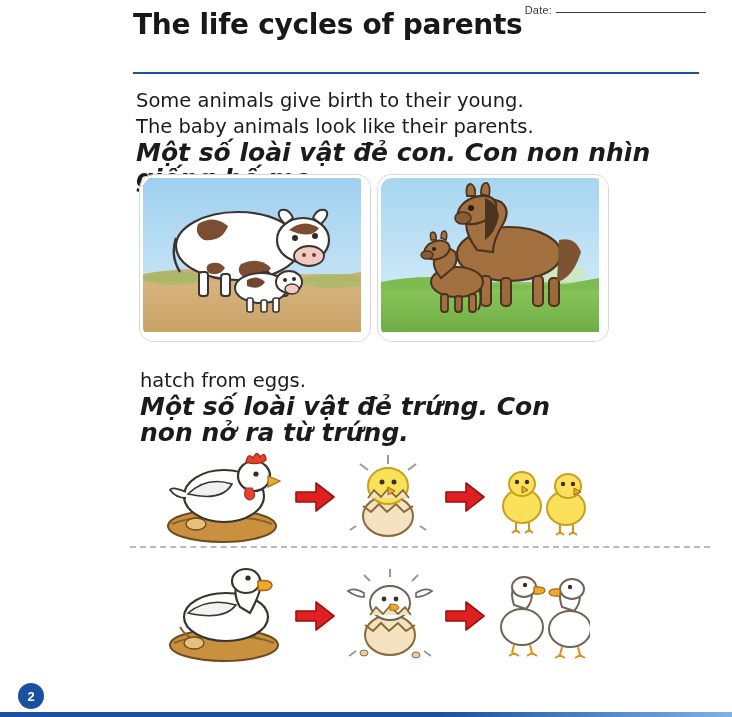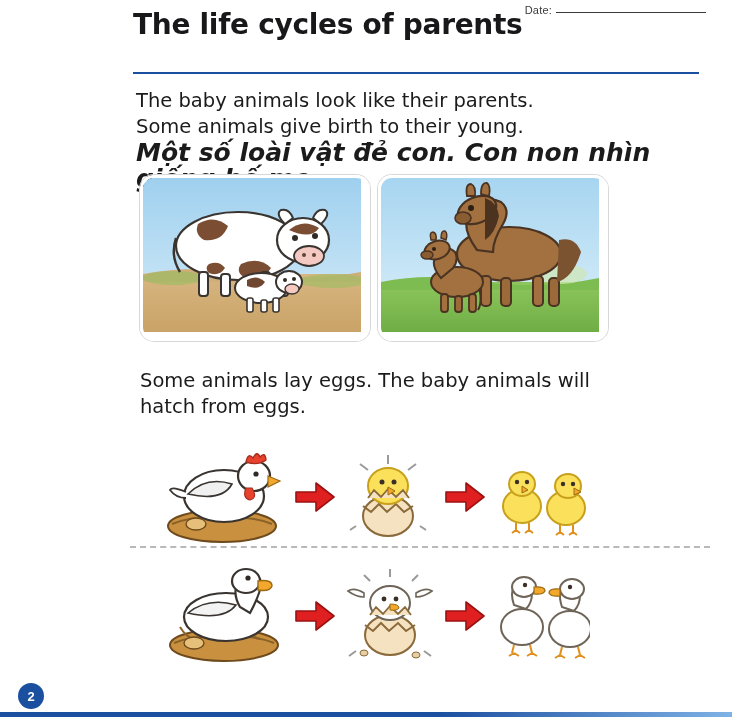--- a/index.html
+++ b/index.html
@@ -151,22 +151,22 @@
     <span class="date-label">Date:</span>
     <span class="date-line"></span>
   </div>
 
   <div class="title-block">
     <div class="title-en">The life cycles of parents</div>
   </div>
   <div class="title-rule"></div>
 
   <div class="para" id="para1">
+    <div>Some animals give birth to their young.</div>
     <div>The baby animals look like their parents.</div>
-    <div>Some animals give birth to their young.</div>
     <div class="vi">Một số loài vật đẻ con. Con non nhìn giống bố mẹ.</div>
   </div>
 
   <div class="photo" id="photo-cow">
     <svg width="218" height="154" viewBox="0 0 218 154" xmlns="http://www.w3.org/2000/svg">
       <defs>
         <linearGradient id="skyA" x1="0" y1="0" x2="0" y2="1">
           <stop offset="0%" stop-color="#9fd0ef"></stop>
           <stop offset="100%" stop-color="#d6ecf8"></stop>
         </linearGradient>
@@ -254,22 +254,22 @@
       <path d="M60 60 q0 -8 4 -7 q3 2 1 9 Z" fill="#a2713f" stroke="#4a3322" stroke-width="1.5"></path>
       <circle cx="53" cy="71" r="2" fill="#2c1f14"></circle>
       <ellipse cx="46" cy="77" rx="6" ry="4" fill="#8a5c32" stroke="#4a3322" stroke-width="1.4"></ellipse>
       <rect x="60" y="116" width="7" height="18" rx="3" fill="#a2713f" stroke="#4a3322" stroke-width="1.8"></rect>
       <rect x="74" y="118" width="7" height="16" rx="3" fill="#9a6a39" stroke="#4a3322" stroke-width="1.8"></rect>
       <rect x="88" y="116" width="7" height="18" rx="3" fill="#a2713f" stroke="#4a3322" stroke-width="1.8"></rect>
     </svg>
   </div>
 
   <div class="para" id="para2">
-    <div>Some animals lay eggs. The baby animals will</div>
     <div>hatch from eggs.</div>
+    <div class="vi">Một số loài vật đẻ trứng. Con non nở ra từ trứng.</div>
   </div>
 
   <div class="cycle-row" id="cycle-chicken">
     <svg width="440" height="110" viewBox="0 0 440 110" xmlns="http://www.w3.org/2000/svg">
 
       <g>
         <ellipse cx="72" cy="86" rx="54" ry="16" fill="#c9913f" stroke="#6e4a1c" stroke-width="2"></ellipse>
         <path d="M22 84 q20 -8 50 -6 q32 -2 50 6" stroke="#8a6228" stroke-width="2" fill="none"></path>
         <ellipse cx="74" cy="56" rx="40" ry="26" fill="#ffffff" stroke="#3a3430" stroke-width="2.2"></ellipse>
         <path d="M38 54 q18 -18 44 -10 q-10 18 -44 10 Z" fill="#f0f0f0" stroke="#3a3430" stroke-width="1.6"></path>

